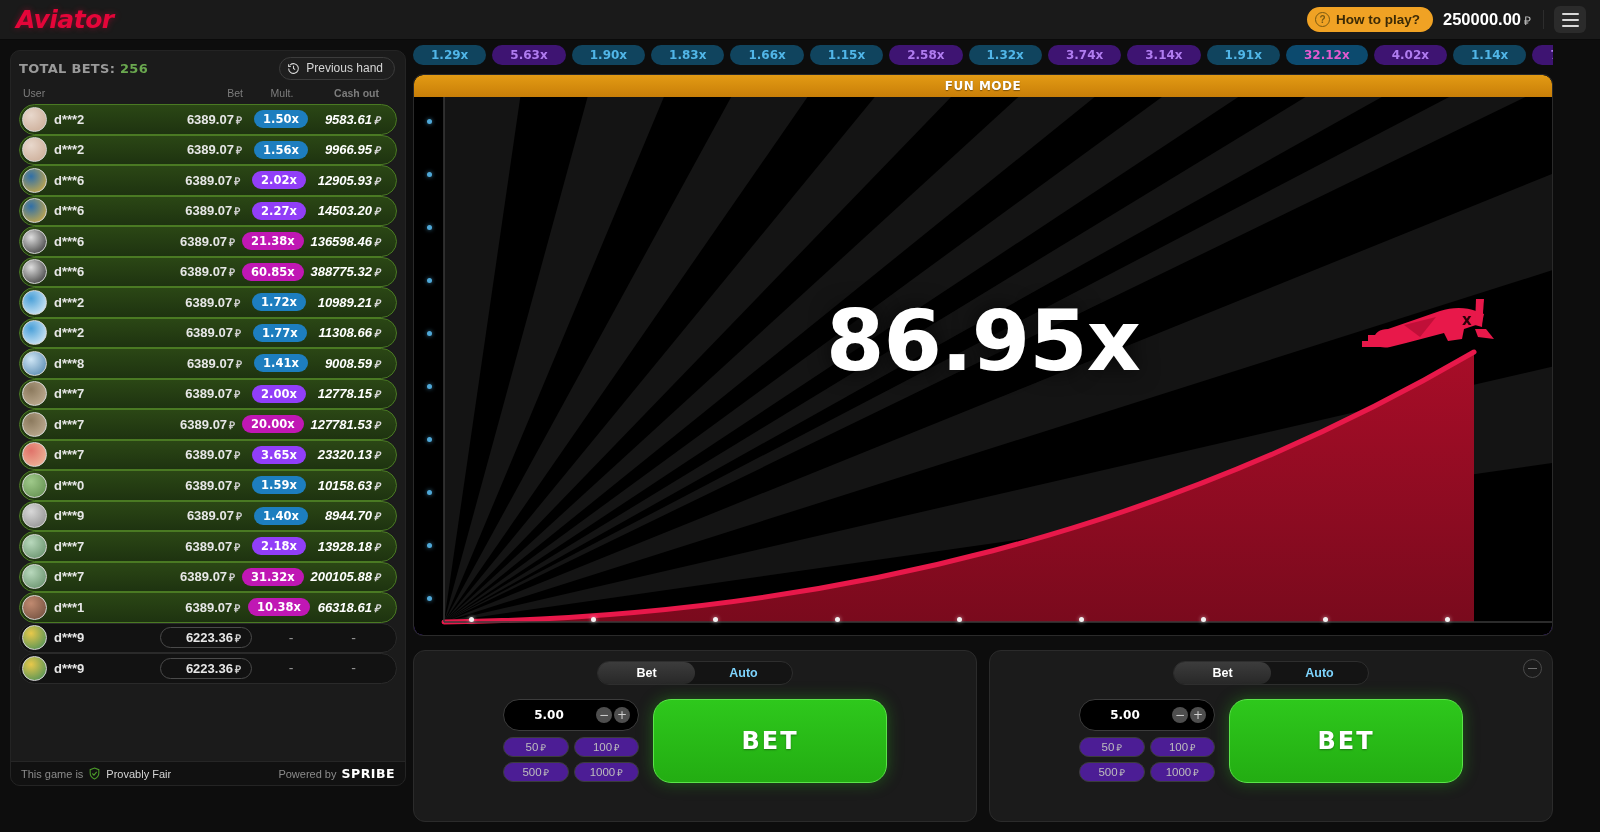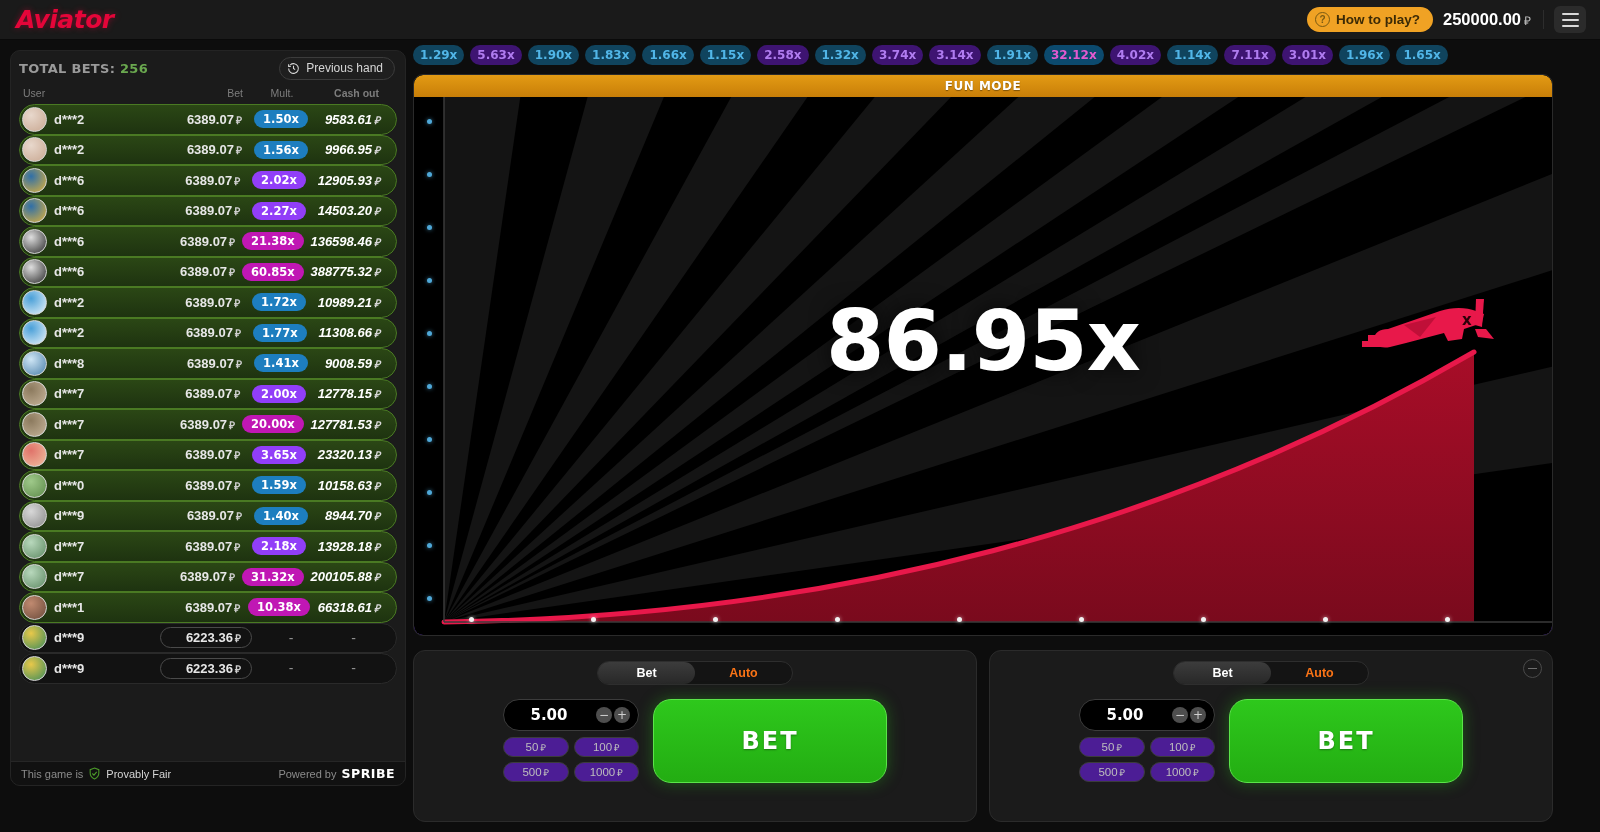--- a/index.html
+++ b/index.html
@@ -160,21 +160,21 @@
     font-family: "DejaVu Sans", sans-serif; }
 
   
   .main { position: absolute; left: 413px; top: 42px; width: 1140px; height: 780px; }
 
   .hist-bar {
     height: 26px; display: flex; align-items: center; gap: 6px; position: relative;
     overflow: hidden;
   }
   .mchip {
-    border-radius: 11px; padding: 3px 7px; font-size: 12px; font-weight: bold;
+    border-radius: 11px; padding: 3px 18px; font-size: 12px; font-weight: bold;
     color: #fff; white-space: nowrap; cursor: pointer;
     font-family: "DejaVu Sans", sans-serif;
   }
   .c-blue { background: #10445e; color: #51b6e8; }
   .c-purple { background: #3e1472; color: #b07cf0; }
   .c-pink { background: #0c4a6e; color: #e45ad0; }
 
   .game-wrap {
     margin-top: 6px; height: 562px; border-radius: 10px; overflow: hidden;
     background: #000; border: 1px solid #2a2a2a; position: relative;
@@ -225,31 +225,31 @@
     border: 1.5px solid #4a4a4a; cursor: pointer;
     display:flex; align-items:center; justify-content:center;
   }
   .minus-btn i { width: 9px; height: 1.6px; background: #6e6e6e; display:block; }
   .bp-tabs {
     width: 196px; height: 24px; background: #141414; border: 1px solid #2e2e2e;
     border-radius: 12px; display: flex; align-items: center;
   }
   .bp-tab {
     flex: 1; height: 22px; border-radius: 11px; display:flex; align-items:center;
-    justify-content:center; font-size: 12.5px; color: #f97316; cursor: pointer; font-weight: 600;
+    justify-content:center; font-size: 12.5px; color: #7dd3fc; cursor: pointer; font-weight: 600;
   }
   .bp-tab.active { background: linear-gradient(180deg,#3c3c3c,#282828); color: #fff; }
   .bp-body { display: flex; gap: 14px; margin-top: 14px; }
   .bp-left { display: flex; flex-direction: column; gap: 6px; width: 136px; }
   .amt-row {
     height: 32px; background: #000; border: 1px solid #3c3c3c; border-radius: 16px;
     display: flex; align-items: center; padding: 0 8px 0 0;
   }
   .amt-val {
-    flex: 1; text-align: center; color: #fff; font-size: 15px; font-weight: bold;
+    flex: 1; text-align: center; color: #fff; font-size: 12px; font-weight: bold;
     font-family: "DejaVu Sans", sans-serif;
   }
   .step {
     width: 16px; height: 16px; border-radius: 50%; background: #4e4e4e;
     display:flex; align-items:center; justify-content:center; cursor: pointer;
     color: #cfcfcf; font-size: 12px; line-height: 1; margin-left: 2px;
     font-family: "DejaVu Sans", sans-serif;
   }
   .quick-grid { display: grid; grid-template-columns: 1fr 1fr; gap: 5px; }
   .quick {

